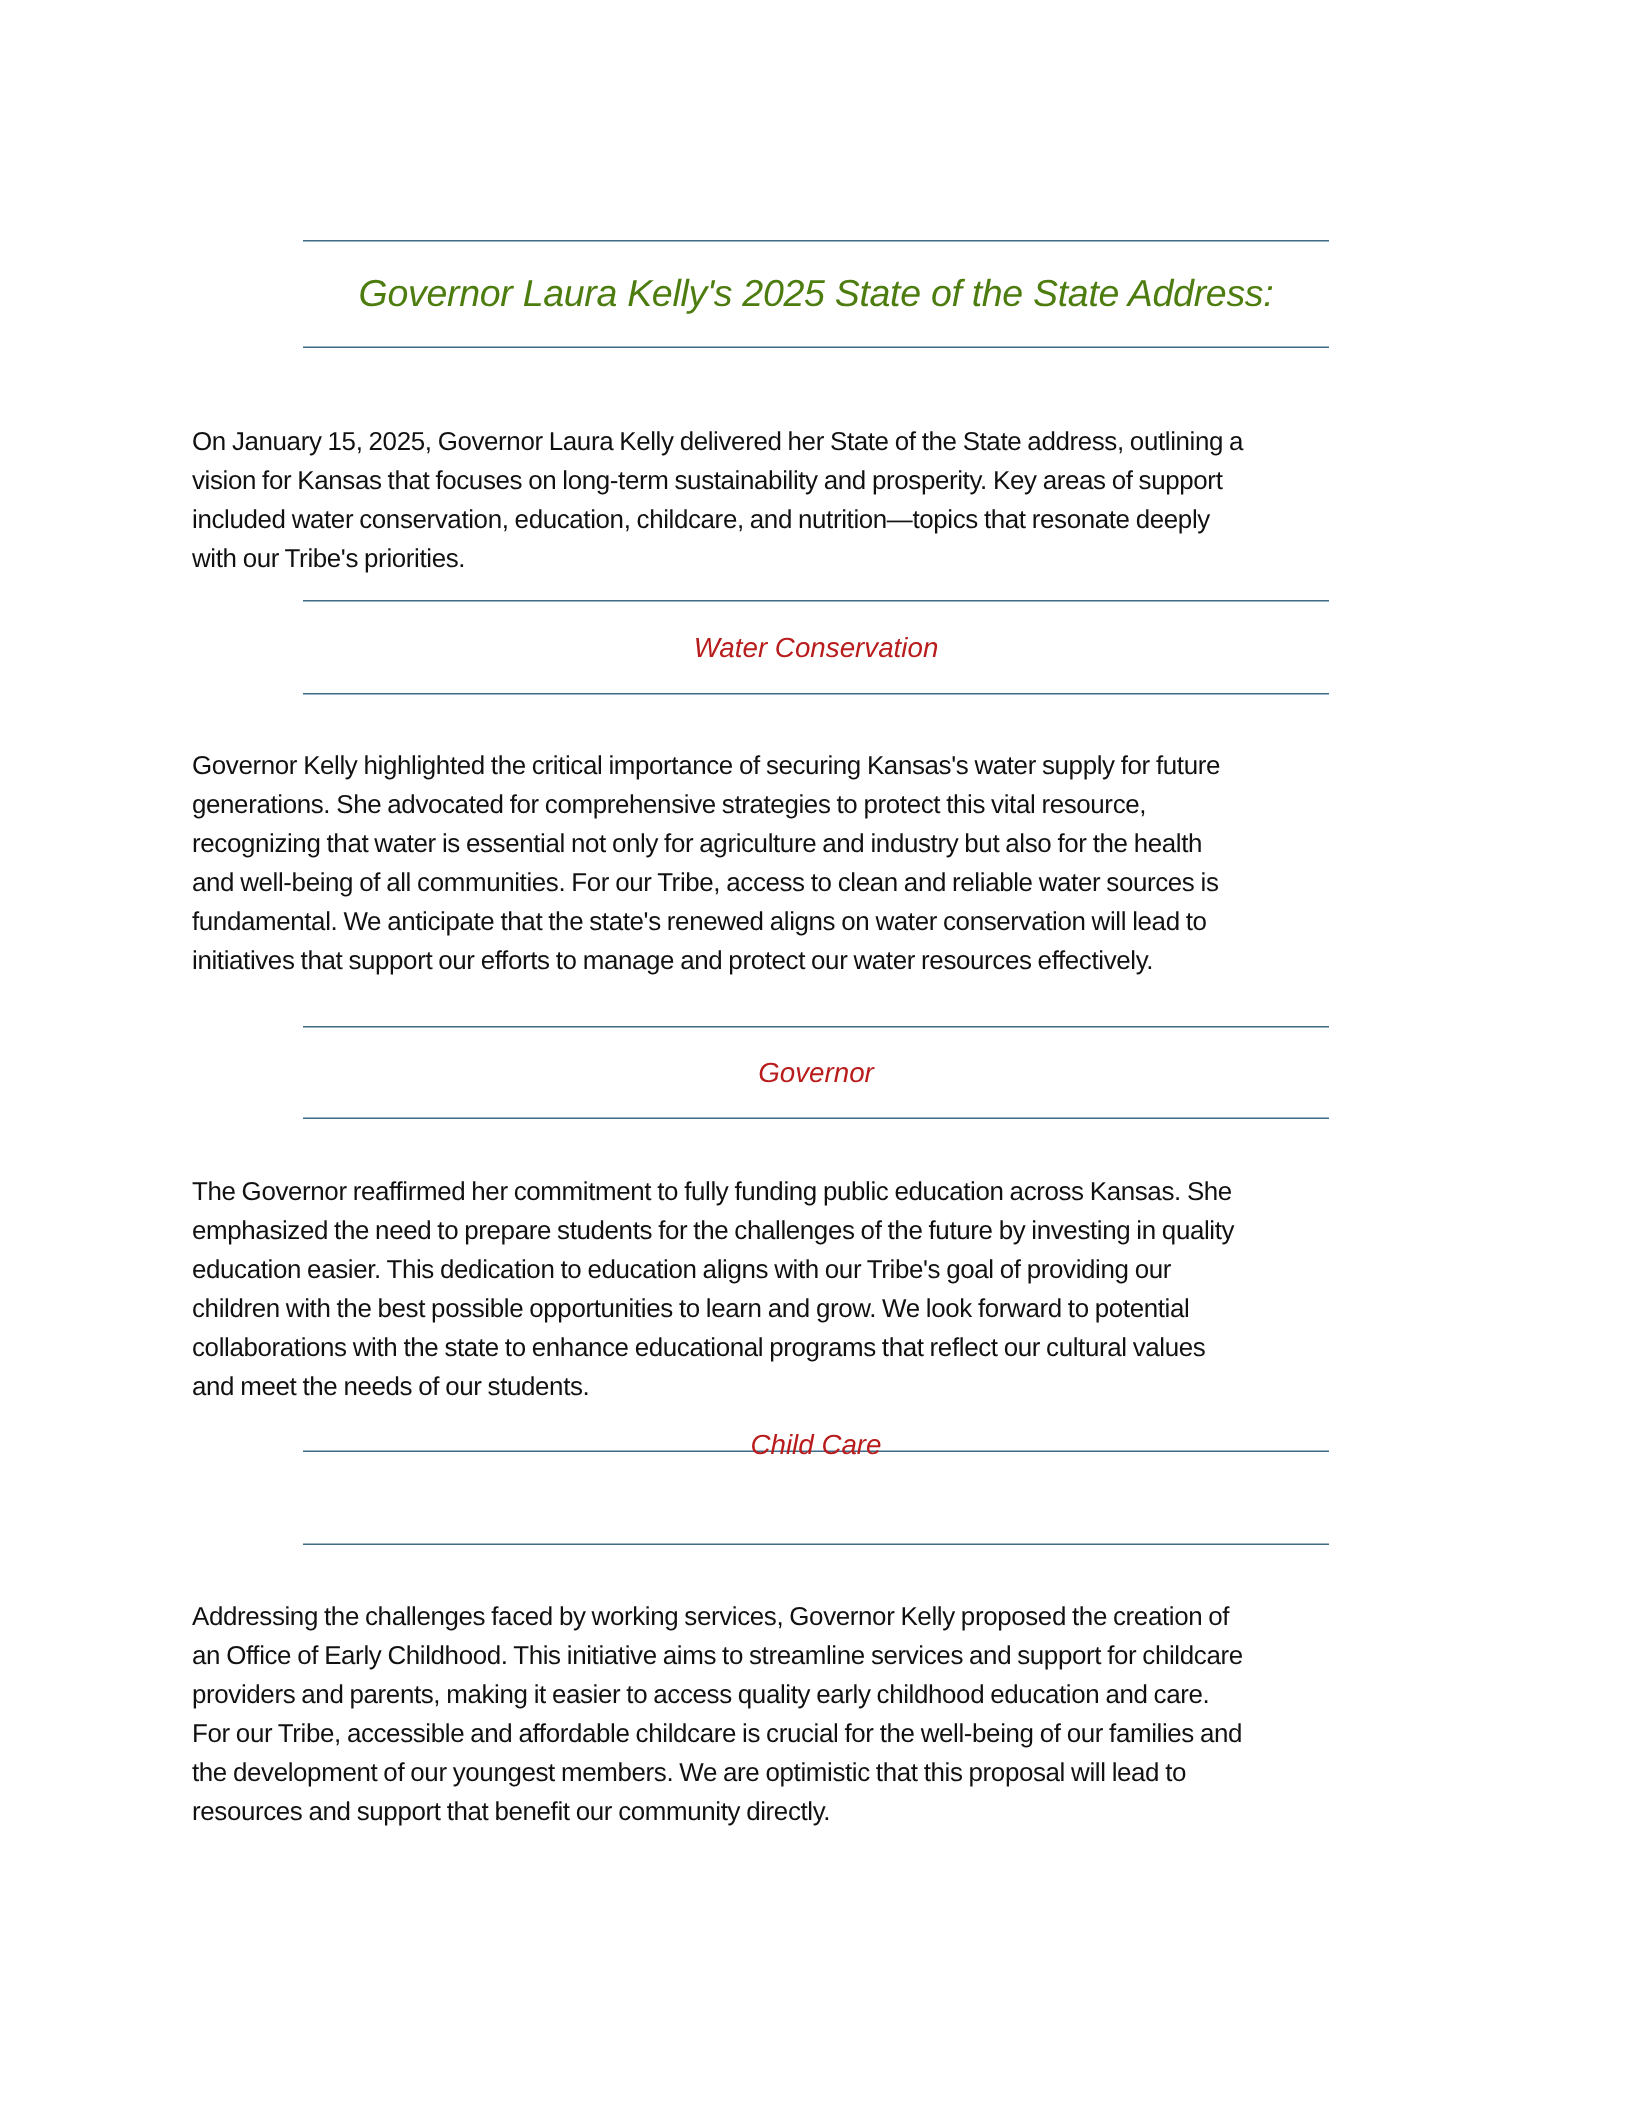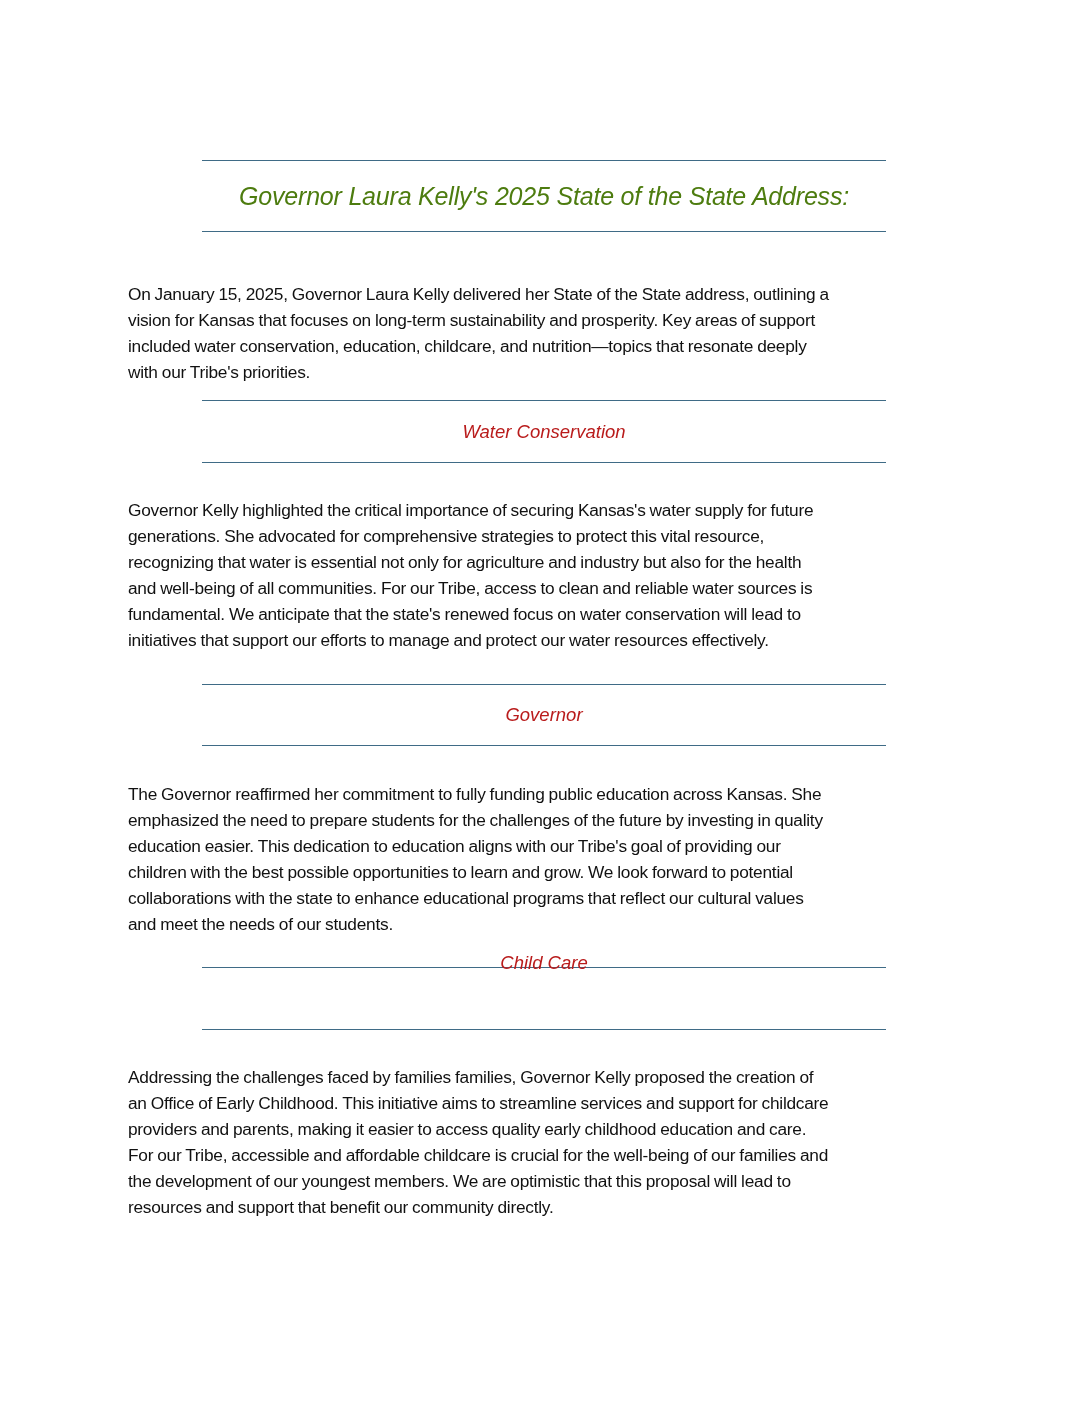--- a/index.html
+++ b/index.html
@@ -41,41 +41,41 @@
   </div>
 
   <div class="hr" style="top:400px;"></div>
   <div class="heading-text" style="top:421px;">Water Conservation</div>
   <div class="hr" style="top:462px;"></div>
   <div class="para" style="top:497px;">
     <span class="line">Governor Kelly highlighted the critical importance of securing Kansas's water supply for future</span>
     <span class="line">generations. She advocated for comprehensive strategies to protect this vital resource,</span>
     <span class="line">recognizing that water is essential not only for agriculture and industry but also for the health</span>
     <span class="line">and well-being of all communities. For our Tribe, access to clean and reliable water sources is</span>
-    <span class="line">fundamental. We anticipate that the state's renewed focus on water conservation will lead to</span>
+    <span class="line">fundamental. We anticipate that the state's renewed aligns on water conservation will lead to</span>
     <span class="line">initiatives that support our efforts to manage and protect our water resources effectively.</span>
   </div>
 
   <div class="hr" style="top:684px;"></div>
   <div class="heading-text" style="top:704px;">Governor</div>
   <div class="hr" style="top:745px;"></div>
   <div class="para" style="top:781px;">
     <span class="line">The Governor reaffirmed her commitment to fully funding public education across Kansas. She</span>
     <span class="line">emphasized the need to prepare students for the challenges of the future by investing in quality</span>
     <span class="line">education easier. This dedication to education aligns with our Tribe's goal of providing our</span>
     <span class="line">children with the best possible opportunities to learn and grow. We look forward to potential</span>
     <span class="line">collaborations with the state to enhance educational programs that reflect our cultural values</span>
     <span class="line">and meet the needs of our students.</span>
   </div>
 
   <div class="hr" style="top:967px;"></div>
   <div class="heading-text" style="top:952px;">Child Care</div>
   <div class="hr" style="top:1029px;"></div>
   <div class="para" style="top:1064px;">
-    <span class="line">Addressing the challenges faced by families families, Governor Kelly proposed the creation of</span>
+    <span class="line">Addressing the challenges faced by working services, Governor Kelly proposed the creation of</span>
     <span class="line">an Office of Early Childhood. This initiative aims to streamline services and support for childcare</span>
     <span class="line">providers and parents, making it easier to access quality early childhood education and care.</span>
     <span class="line">For our Tribe, accessible and affordable childcare is crucial for the well-being of our families and</span>
     <span class="line">the development of our youngest members. We are optimistic that this proposal will lead to</span>
     <span class="line">resources and support that benefit our community directly.</span>
   </div>
 
 
 </div>
 

